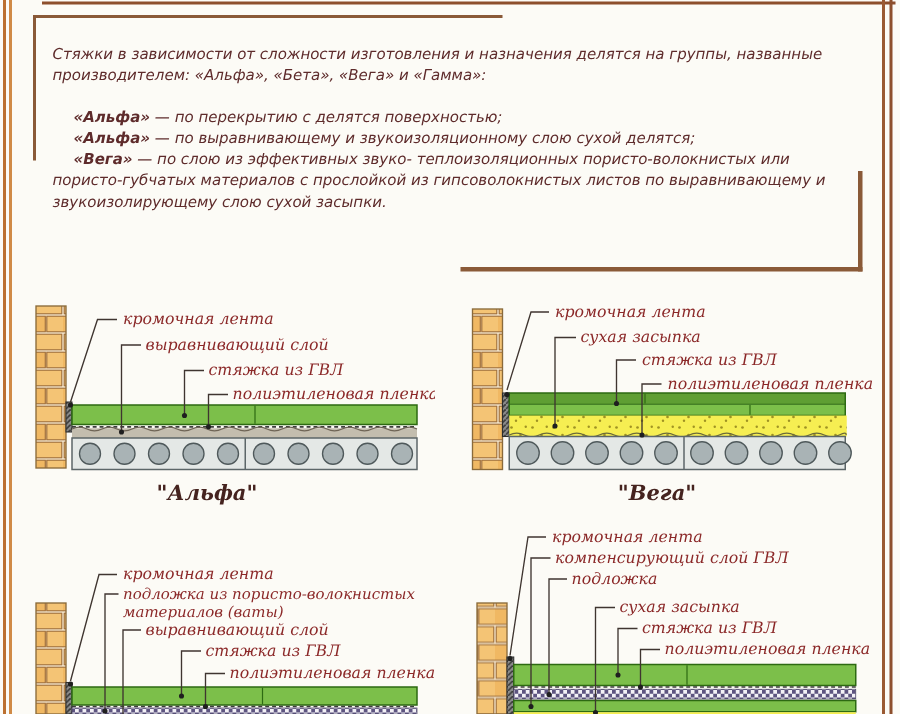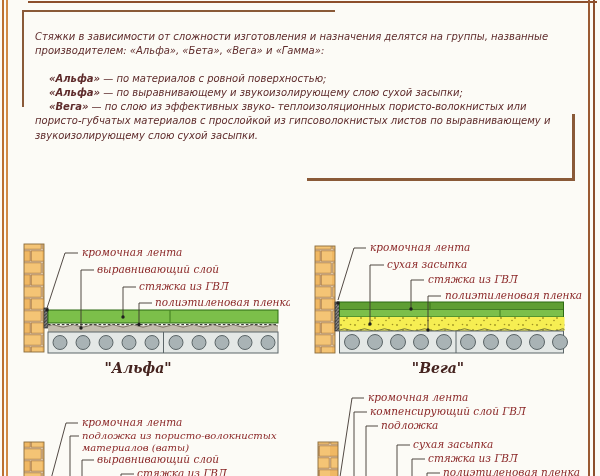--- a/index.html
+++ b/index.html
@@ -23,21 +23,21 @@
   
   .intro-wrap{
     position:absolute;left:35px;top:30px;width:528px;
     font-style:italic;font-size:10px;line-height:1.43;color:#5e2b2b;
   }
   .intro-wrap p{margin:0;}
   .intro-lead{margin-bottom:13px !important;}
   .group-item{text-indent:14px;}
   .group-item b{font-weight:bold;}
   
-  .panel{position:absolute;margin-top:40px;}
+  .panel{position:absolute;}
   .panel svg{display:block;}
   svg text{
     font-family:"DejaVu Serif",serif;font-style:italic;
     font-size:10.5px;fill:#8b2828;
   }
   svg text.caption{font-size:14px;font-weight:bold;fill:#45231f;}
   svg text.small{font-size:10px;}
   .leader{stroke:#3f3530;stroke-width:0.9;fill:none;}
   .dot{fill:#1f1f1f;}
   .seam{stroke:#2d6a12;stroke-width:0.8;}
@@ -78,22 +78,22 @@
 <div class="pb-right-1"></div>
 <div class="pb-right-2"></div>
 
 <div class="box-top"></div>
 <div class="box-leftv"></div>
 <div class="box-rightv"></div>
 <div class="box-bottom"></div>
 
 <div class="intro-wrap">
   <p class="intro-lead">Стяжки в зависимости от сложности изготовления и назначения делятся на группы, названные производителем: «Альфа», «Бета», «Вега» и «Гамма»:</p>
-  <p class="group-item"><b>«Альфа»</b><span> — по материалов с ровной поверхностью;</span></p>
-  <p class="group-item"><b>«Альфа»</b><span> — по выравнивающему и звукоизолирующему слою сухой засыпки;</span></p>
+  <p class="group-item"><b>«Альфа»</b><span> — по перекрытию с делятся поверхностью;</span></p>
+  <p class="group-item"><b>«Альфа»</b><span> — по выравнивающему и звукоизоляционному слою сухой делятся;</span></p>
   <p class="group-item"><b>«Вега»</b><span> — по слою из эффективных звуко- теплоизоляционных пористо-волокнистых или пористо-губчатых материалов с прослойкой из гипсоволокнистых листов по выравнивающему и звукоизолирующему слою сухой засыпки.</span></p>
 </div>
 
 <div class="panel" style="left:20px;top:198px;width:270px;height:142px;">
 <svg width="270" height="142" viewBox="0 0 270 142">
   <rect x="4" y="6" width="20" height="108" fill="url(#brick)" stroke="#8a6a3a" stroke-width="0.9"></rect>
   <rect x="24" y="70" width="4" height="20" fill="url(#tape)" stroke="#2e2e2e" stroke-width="0.7"></rect>
   <rect x="28" y="72" width="230" height="13" stroke="#2d6a12" stroke-width="1" fill="#7cbf4a"></rect>
   <line x1="150" y1="72.5" x2="150" y2="84.5" class="seam"></line>
   <path d="M28,86.6 H258" class="filmline"></path>

